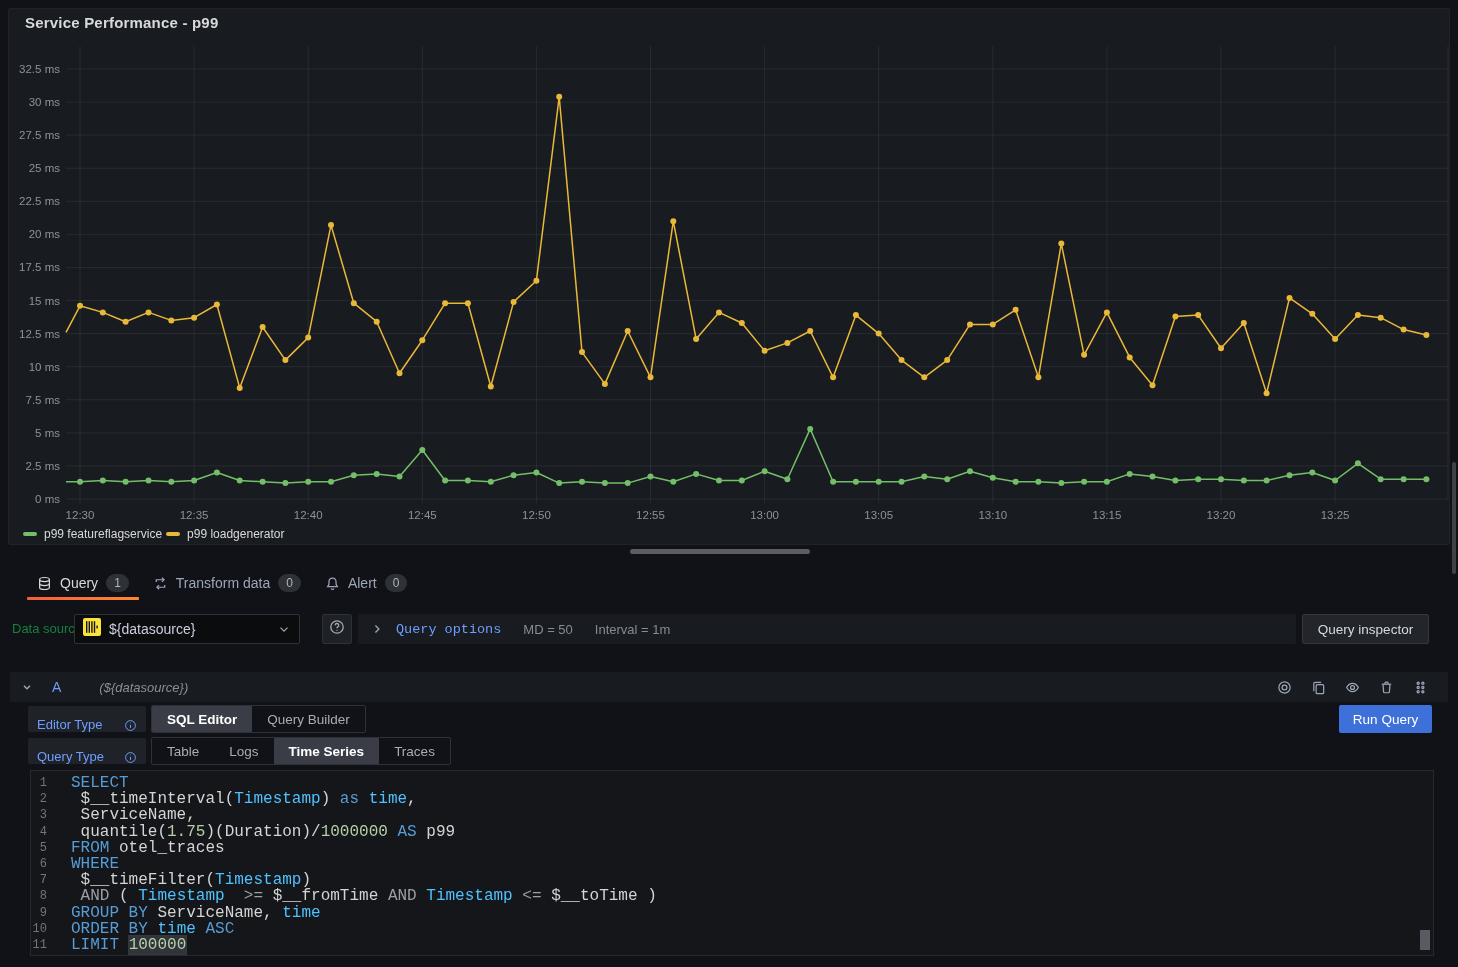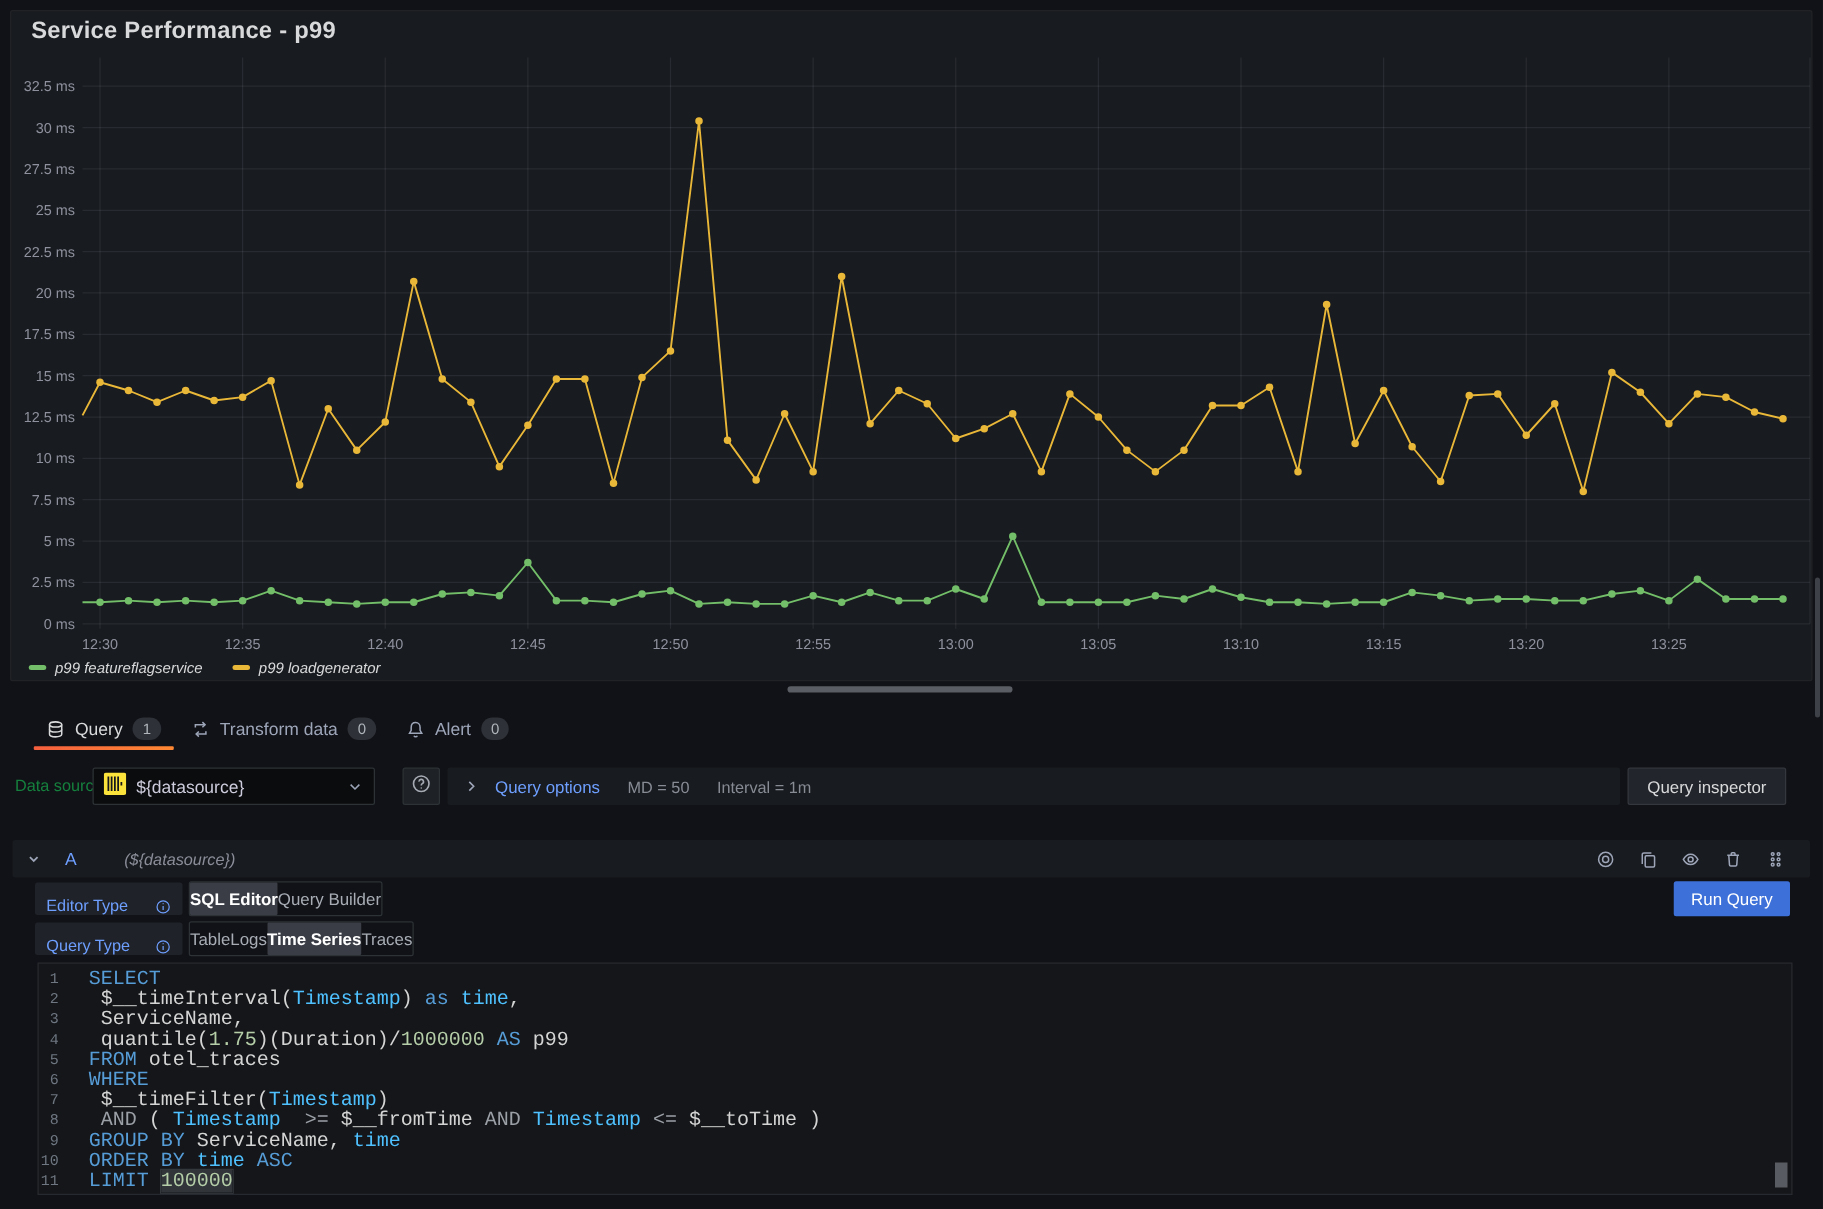--- a/index.html
+++ b/index.html
@@ -5,26 +5,26 @@
   * { box-sizing: border-box; }
   html,body { margin:0; padding:0; }
   body {
     position:relative; width:1458px; height:967px; overflow:hidden;
     background:#111217; color:#D8D9DA;
     font-family:"Liberation Sans", sans-serif;
   }
   
   .panel { position:absolute; left:8px; top:8px; width:1442px; height:537px;
     background:#181B1F; border:1px solid #202226; border-radius:2px; }
-  .panel-title { position:absolute; left:16px; top:5px; font-size:19px; font-weight:600;
+  .panel-title { position:absolute; left:16px; top:5px; font-size:15px; font-weight:600;
     color:#D8D9DA; letter-spacing:.2px; z-index:2; }
   #chart-svg { position:absolute; left:0; top:0; width:1440px; height:535px; }
   .grid { stroke:rgba(204,204,220,0.09); stroke-width:1; }
   .tick { fill:#8E919D; font-size:11.5px; font-family:"Liberation Sans",sans-serif; }
-  .legend { position:absolute; left:14px; top:518px; display:flex; gap:24px; align-items:flex-start;font-style:italic; }
+  .legend { position:absolute; left:14px; top:518px; display:flex; gap:4px; align-items:flex-start; }
   .legend-item { display:flex; gap:7px; align-items:center; cursor:pointer; }
   .legend-swatch { width:14px; height:4px; border-radius:2px; display:inline-block; }
   .legend-label { font-size:12px; color:#D8D9DA; }
   
   .h-scrollbar { position:absolute; left:630px; top:549px; width:180px; height:5px;
     border-radius:2.5px; background:#5A5D63; }
   .page-scrollbar { position:absolute; left:1452px; top:462px; width:4px; height:112px;
     border-radius:2px; background:#3E4147; }
   
   .tabbar { position:absolute; left:0; top:566px; width:1458px; height:34px;
@@ -45,42 +45,42 @@
     padding:0 8px; cursor:pointer; }
   .ds-value { font-size:14px; color:#CCCCDC; flex:1; }
   .sm-icon svg { width:14px; height:14px; stroke:#9DA5B8; fill:none; stroke-width:1.4; display:block; }
   .help-btn { position:absolute; left:322px; top:614px; width:30px; height:30px; background:#1E2126;
     border:1px solid #2C3235; border-radius:2px; display:flex; align-items:center; justify-content:center;
     color:#A6ABB3; cursor:pointer; }
   .help-btn svg { width:16px; height:16px; stroke:currentColor; fill:none; stroke-width:1.3; }
   .options-bar { position:absolute; left:358px; top:614px; width:938px; height:30px; background:#181B1F;
     border-radius:2px; display:flex; align-items:center; padding:0 12px; gap:4px; }
   .qo-chevron svg { width:14px; height:14px; stroke:#9DA5B8; fill:none; stroke-width:1.5; display:block; }
-  .qo-link { color:#6E9FFF; font-size:13.5px; margin:0 18px 0 8px; cursor:pointer; }
+  .qo-link { color:#6E9FFF; font-size:13.5px; margin:0 18px 0 8px; cursor:pointer;font-family:Liberation Mono, monospace; }
   .qo-meta { color:#878B94; font-size:13px; margin-right:18px; }
   .inspector-btn { position:absolute; left:1302px; top:614px; width:127px; height:30px; background:#22252B;
     border:1px solid #34373E; border-radius:2px; color:#D8D9DA; font-size:13.5px; display:flex;
     align-items:center; justify-content:center; cursor:pointer; font-family:inherit; }
   
   .query-header { position:absolute; left:10px; top:672px; width:1438px; height:30px; background:#181B1F;
     border-radius:2px; display:flex; align-items:center; padding:0 10px; }
   .qh-collapse svg { width:14px; height:14px; stroke:#9DA5B8; fill:none; stroke-width:1.6; display:block; cursor:pointer; }
   .qh-ref { color:#6E9FFF; font-size:14px; font-weight:500; margin-left:18px; }
   .qh-hint { font-style:italic; color:#8B8E99; font-size:13px; margin-left:38px; }
   .qh-icons { margin-left:auto; display:flex; gap:19px; align-items:center; color:#9DA5B8; padding-right:10px; }
   .qh-icons svg { width:15px; height:15px; stroke:currentColor; fill:none; stroke-width:1.3; cursor:pointer; display:block; }
   
   .chip { position:absolute; left:28px; width:118px; height:26px; background:#1F2228; border-radius:2px;
     display:flex; align-items:flex-end; justify-content:space-between; padding:0 9px; color:#6E9FFF; font-size:13px; }
   #chip-editor { top:706px; } #chip-query { top:738px; }
   .chip svg { width:13px; height:13px; stroke:currentColor; fill:none; stroke-width:1.2; display:block; }
   .seg-group { position:absolute; left:151px; height:28px; border:1px solid #2C3235; border-radius:2px;
     display:flex; background:#111217; }
   #editor-type-group { top:705px; } #query-type-group { top:737px; }
-  .seg { border:none; background:transparent; color:#A8ADB5; font-size:13.5px; padding:0 0;
+  .seg { border:none; background:transparent; color:#A8ADB5; font-size:13.5px; padding:0 15px;
     font-family:inherit; cursor:pointer; height:26px; }
   .seg.selected { background:#3A3D45; color:#FFFFFF; font-weight:600; border-radius:1px; }
   .run-btn { position:absolute; left:1339px; top:705px; width:93px; height:28px; background:#3D71D9;
     border:none; border-radius:2px; color:#fff; font-size:13.5px; font-weight:500; cursor:pointer; font-family:inherit; }
   
   .code-editor { position:absolute; left:30px; top:770px; width:1404px; height:186px; background:#141619;
     border:1px solid #26292F; padding-top:4px;
     font-family:"Liberation Mono","DejaVu Sans Mono",monospace; }
   .code-line { display:flex; height:16.2px; line-height:16.2px; }
   .ln { width:40px; text-align:right; padding-right:24px; color:#6E7681; font-size:12px; flex:none; }

